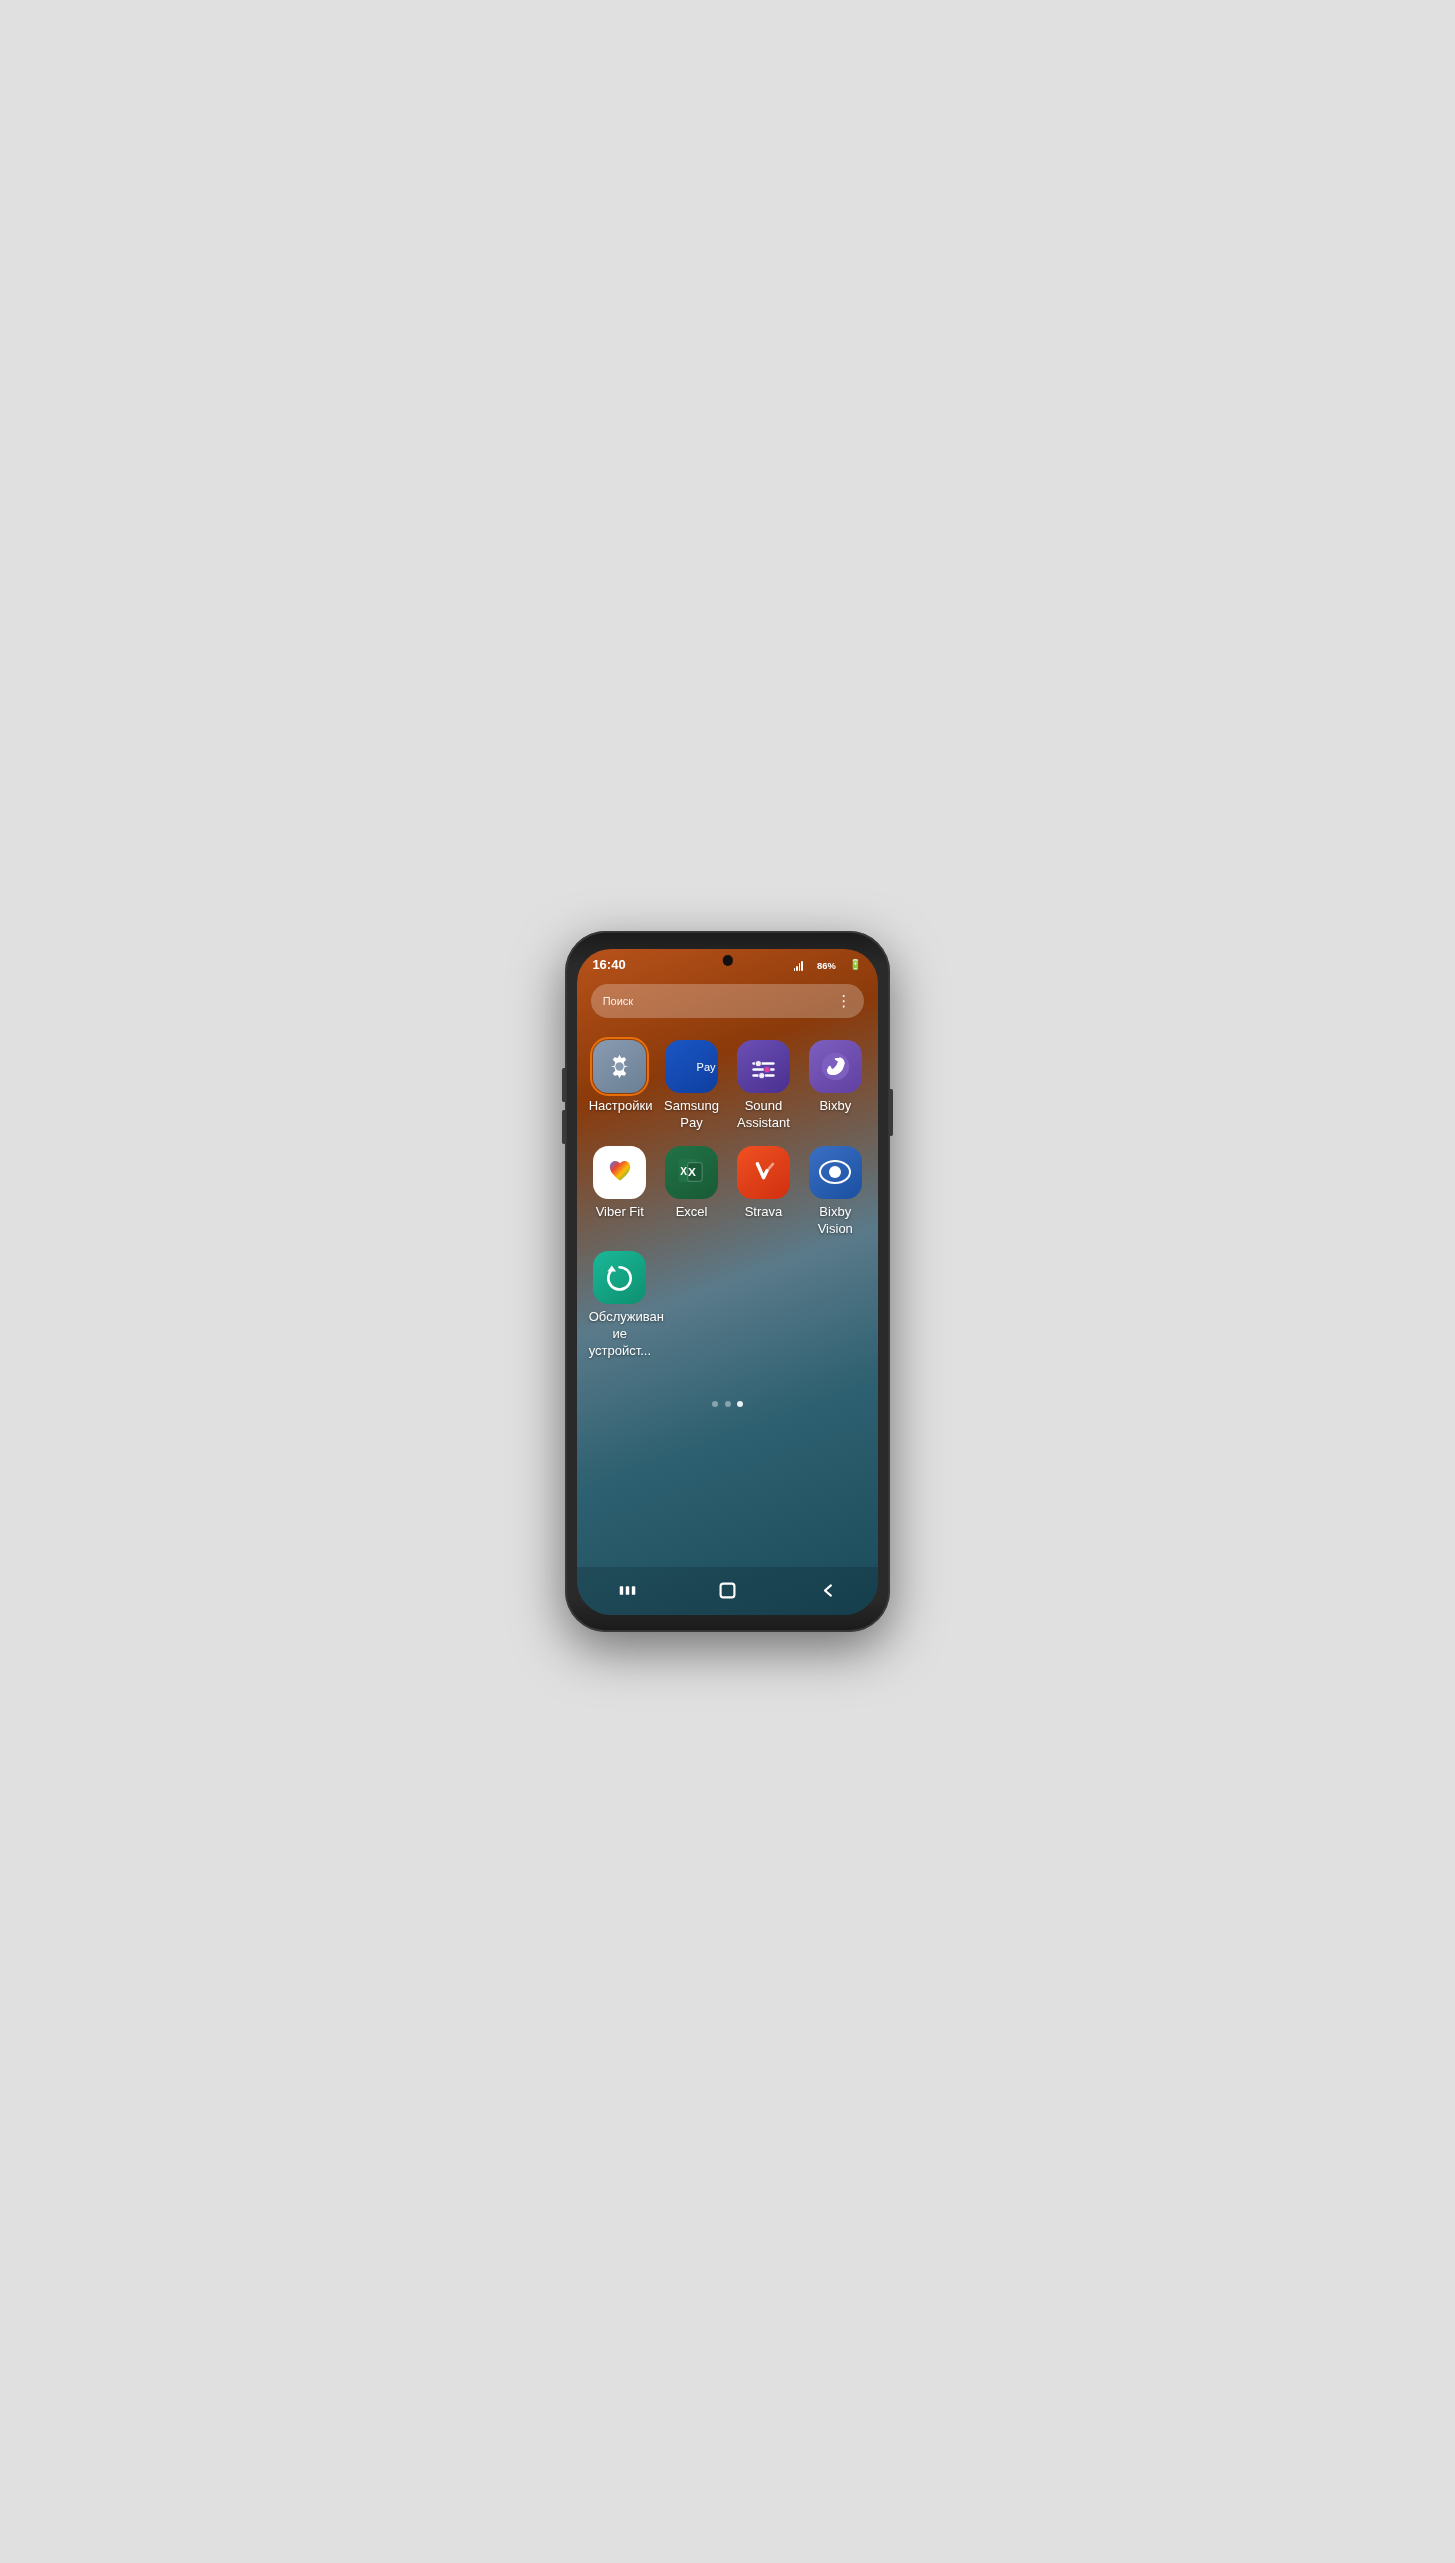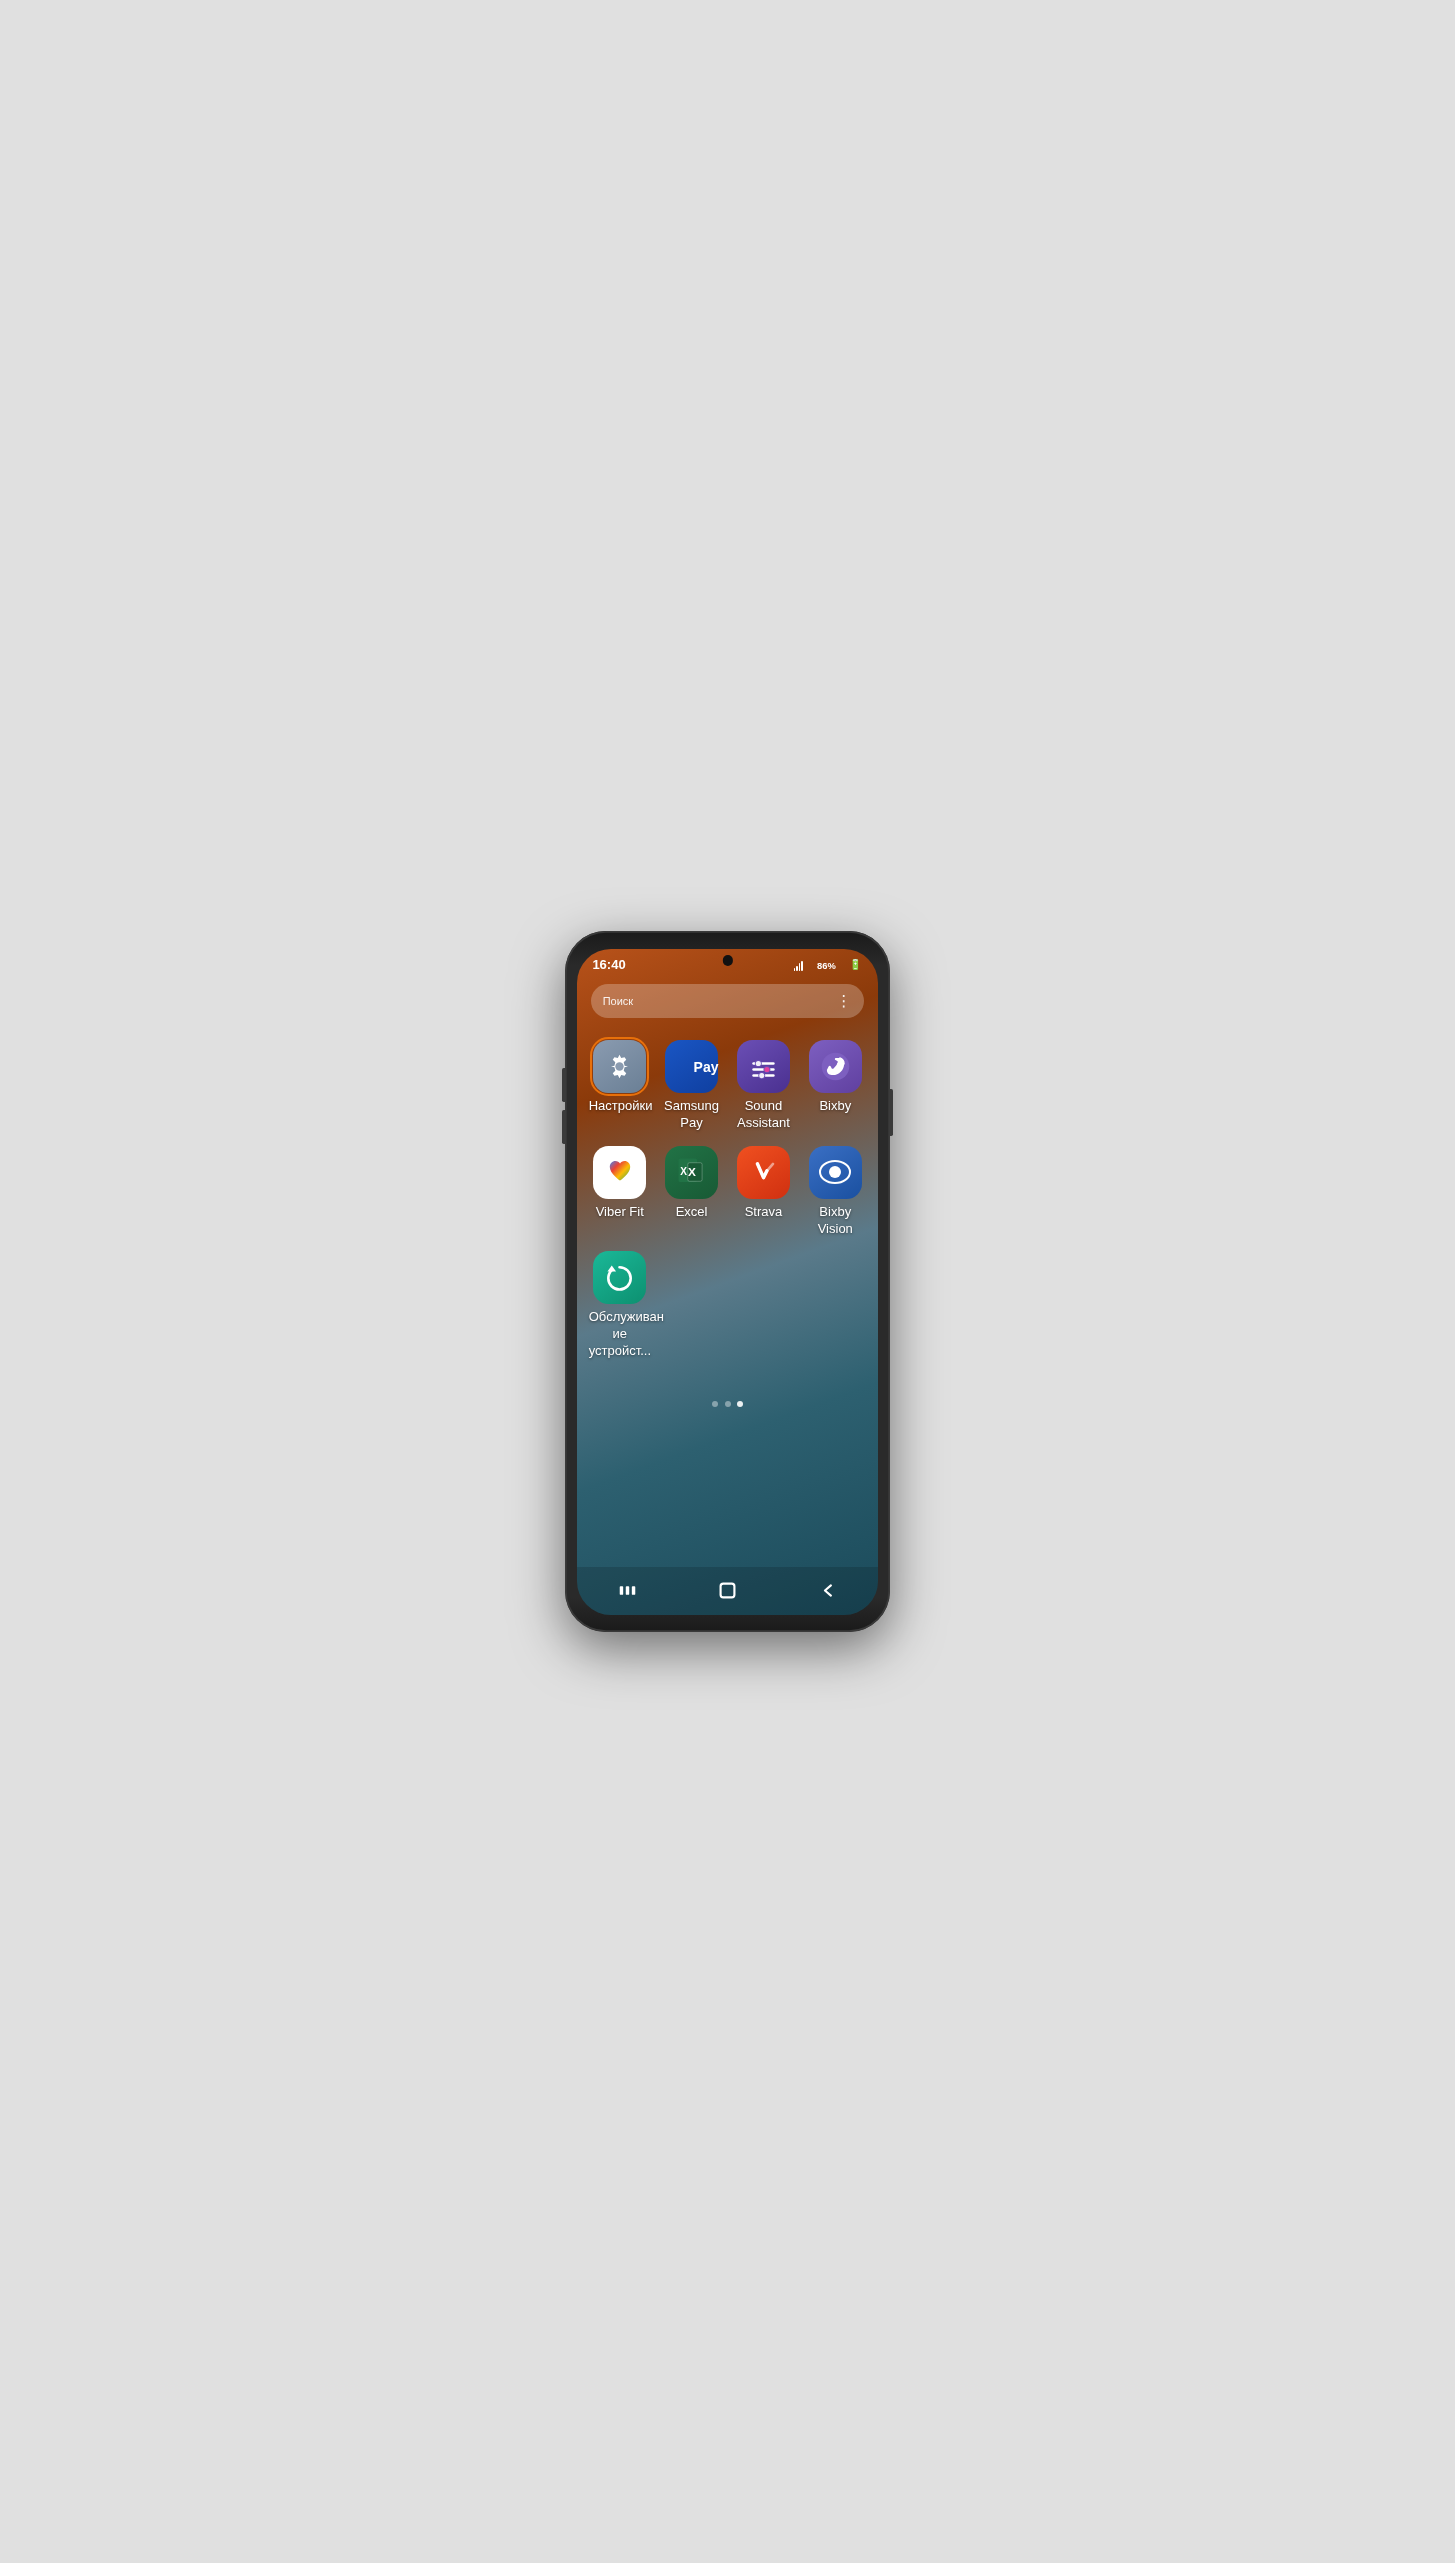--- a/index.html
+++ b/index.html
@@ -176,22 +176,22 @@
     .icon-settings {
       background: linear-gradient(145deg, #8a9bb0, #6a7f95);
     }
 
     
     .icon-samsung-pay {
       background: linear-gradient(145deg, #1a56c4, #0f3fa0);
     }
     .icon-samsung-pay .pay-text {
       color: white;
-      font-size: 14px;
-      font-weight: 700;
+      font-size: 11px;
+      font-weight: 400;
       margin-left: 29px;
     }
 
     
     .icon-sound-assistant {
       background: linear-gradient(145deg, #6b4fb5, #4a3090);
     }
 
     
     .icon-viber {

